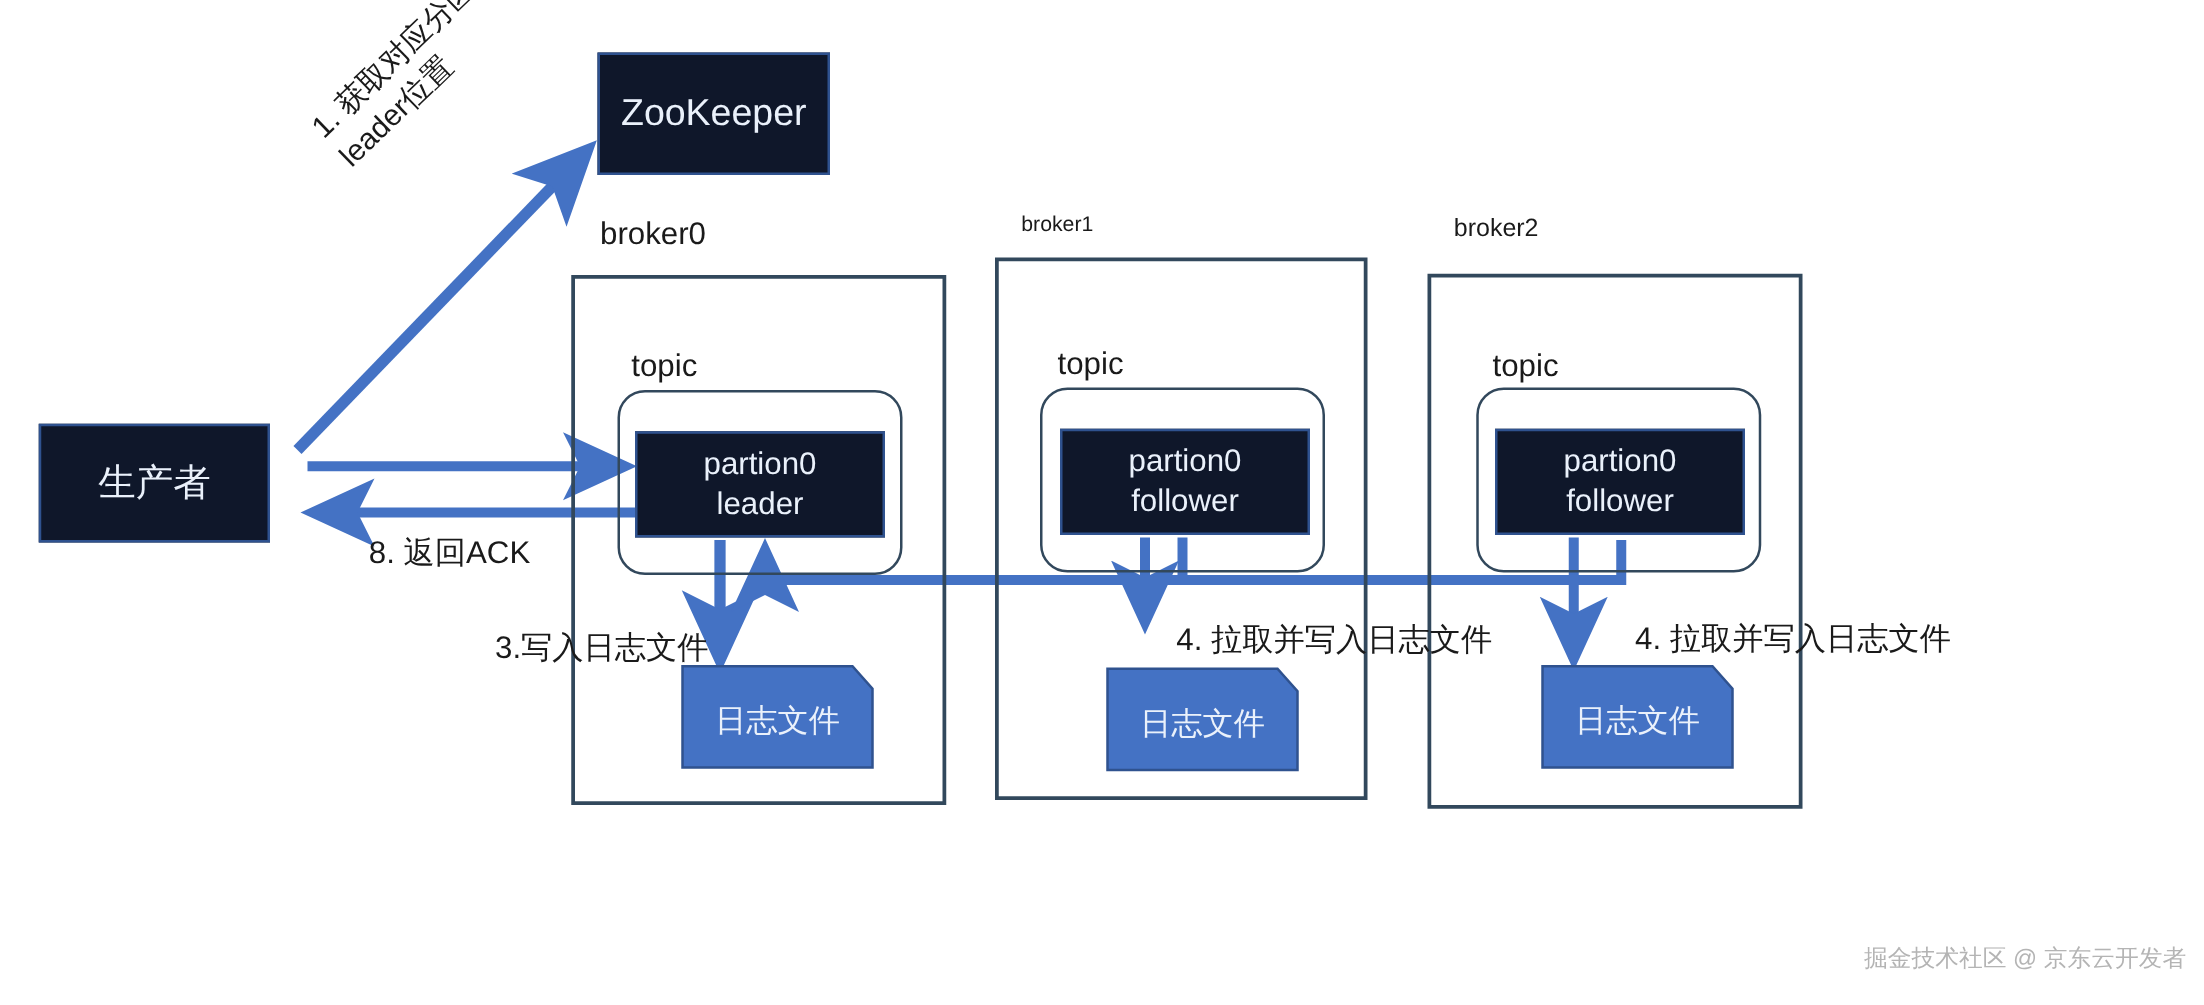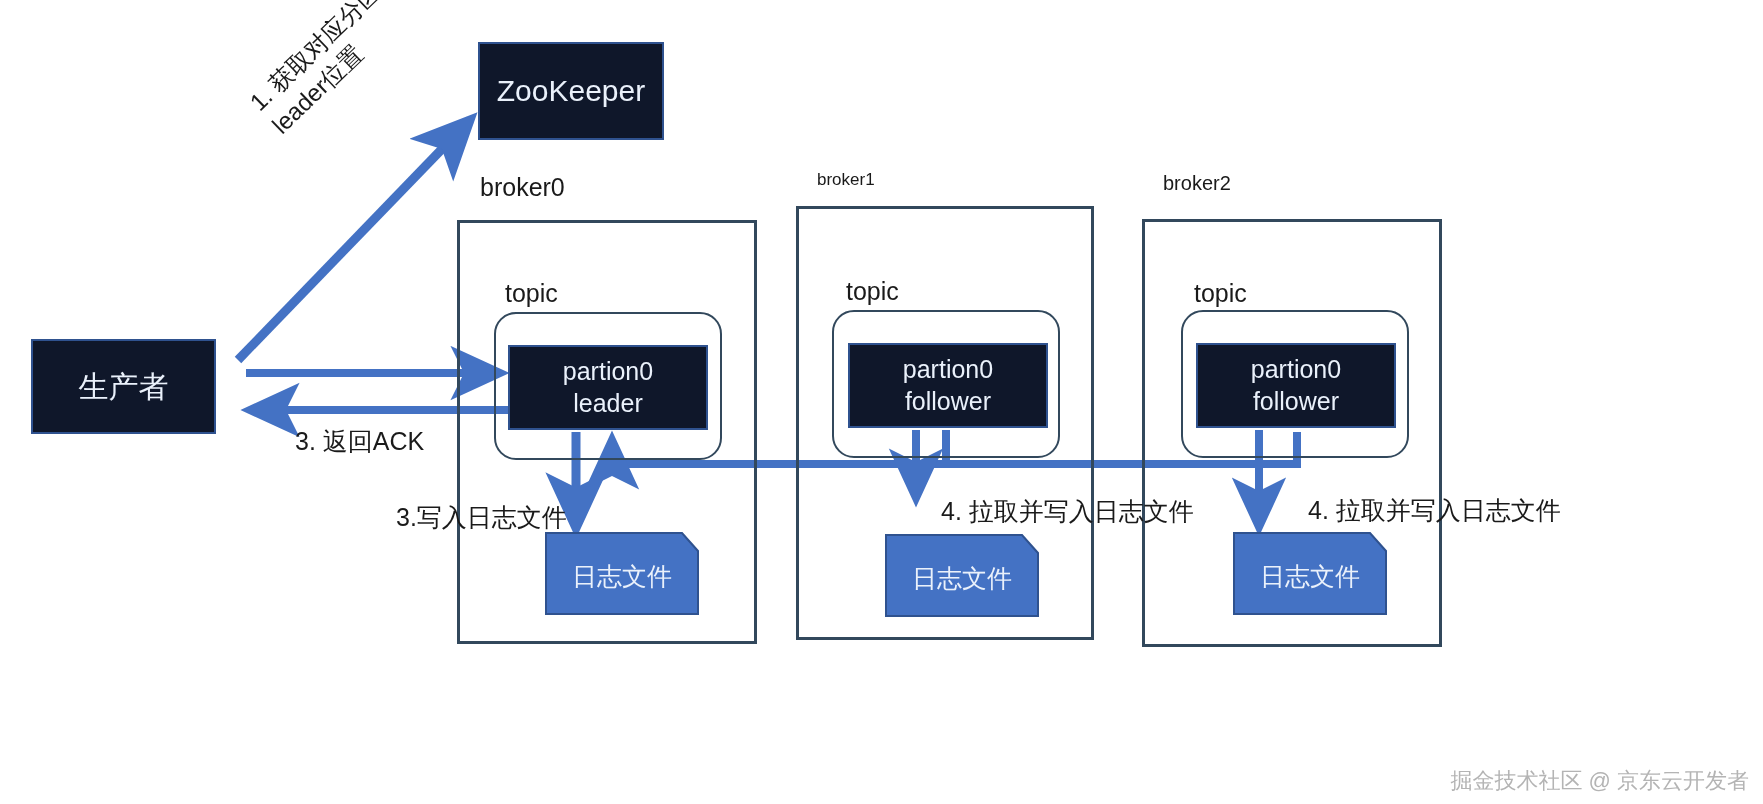--- a/index.html
+++ b/index.html
@@ -112,22 +112,22 @@
     white-space: pre-line;
   }
   #step2-label { left: 274px; top: 352px; font-size: 25px; }
   #step5-label { left: 295px; top: 425px; font-size: 25px; }
   #step3-label { left: 396px; top: 482px; font-size: 25px; margin-top: 19px; }
   #step4a-label { left: 941px; top: 495px; font-size: 25px; }
   #step4b-label { left: 1308px; top: 494px; font-size: 25px; }
 
   #watermark {
     position: absolute;
-    right: 14px; bottom: 8px;
-    font-size: 22px;
+    right: 14px; bottom: 24px;
+    font-size: 19px;
     color: #b4b4b4;
     white-space: nowrap;
   }
 </style>
 </head>
 <body>
 
 <div id="canvas">
 
   <svg class="svg-layer" viewBox="0 0 1763 804" xmlns="http://www.w3.org/2000/svg">
@@ -183,20 +183,20 @@
 follower</div>
   <div class="node filled" id="partition2-node">partion0
 follower</div>
 
   <div class="logfile-text" id="logfile0-text">日志文件</div>
   <div class="logfile-text" id="logfile1-text">日志文件</div>
   <div class="logfile-text" id="logfile2-text">日志文件</div>
 
   <div class="caption" id="step1-label">1. 获取对应分区
 leader位置</div>
-  <div class="caption" id="step5-label">3. 返回ACK</div>
+  <div class="caption" id="step5-label">8. 返回ACK</div>
   <div class="caption" id="step3-label">3.写入日志文件</div>
   <div class="caption" id="step4a-label">4. 拉取并写入日志文件</div>
   <div class="caption" id="step4b-label">4. 拉取并写入日志文件</div>
 
   <div id="watermark">掘金技术社区 @ 京东云开发者</div>
 
 </div>
 
 </body></html>

